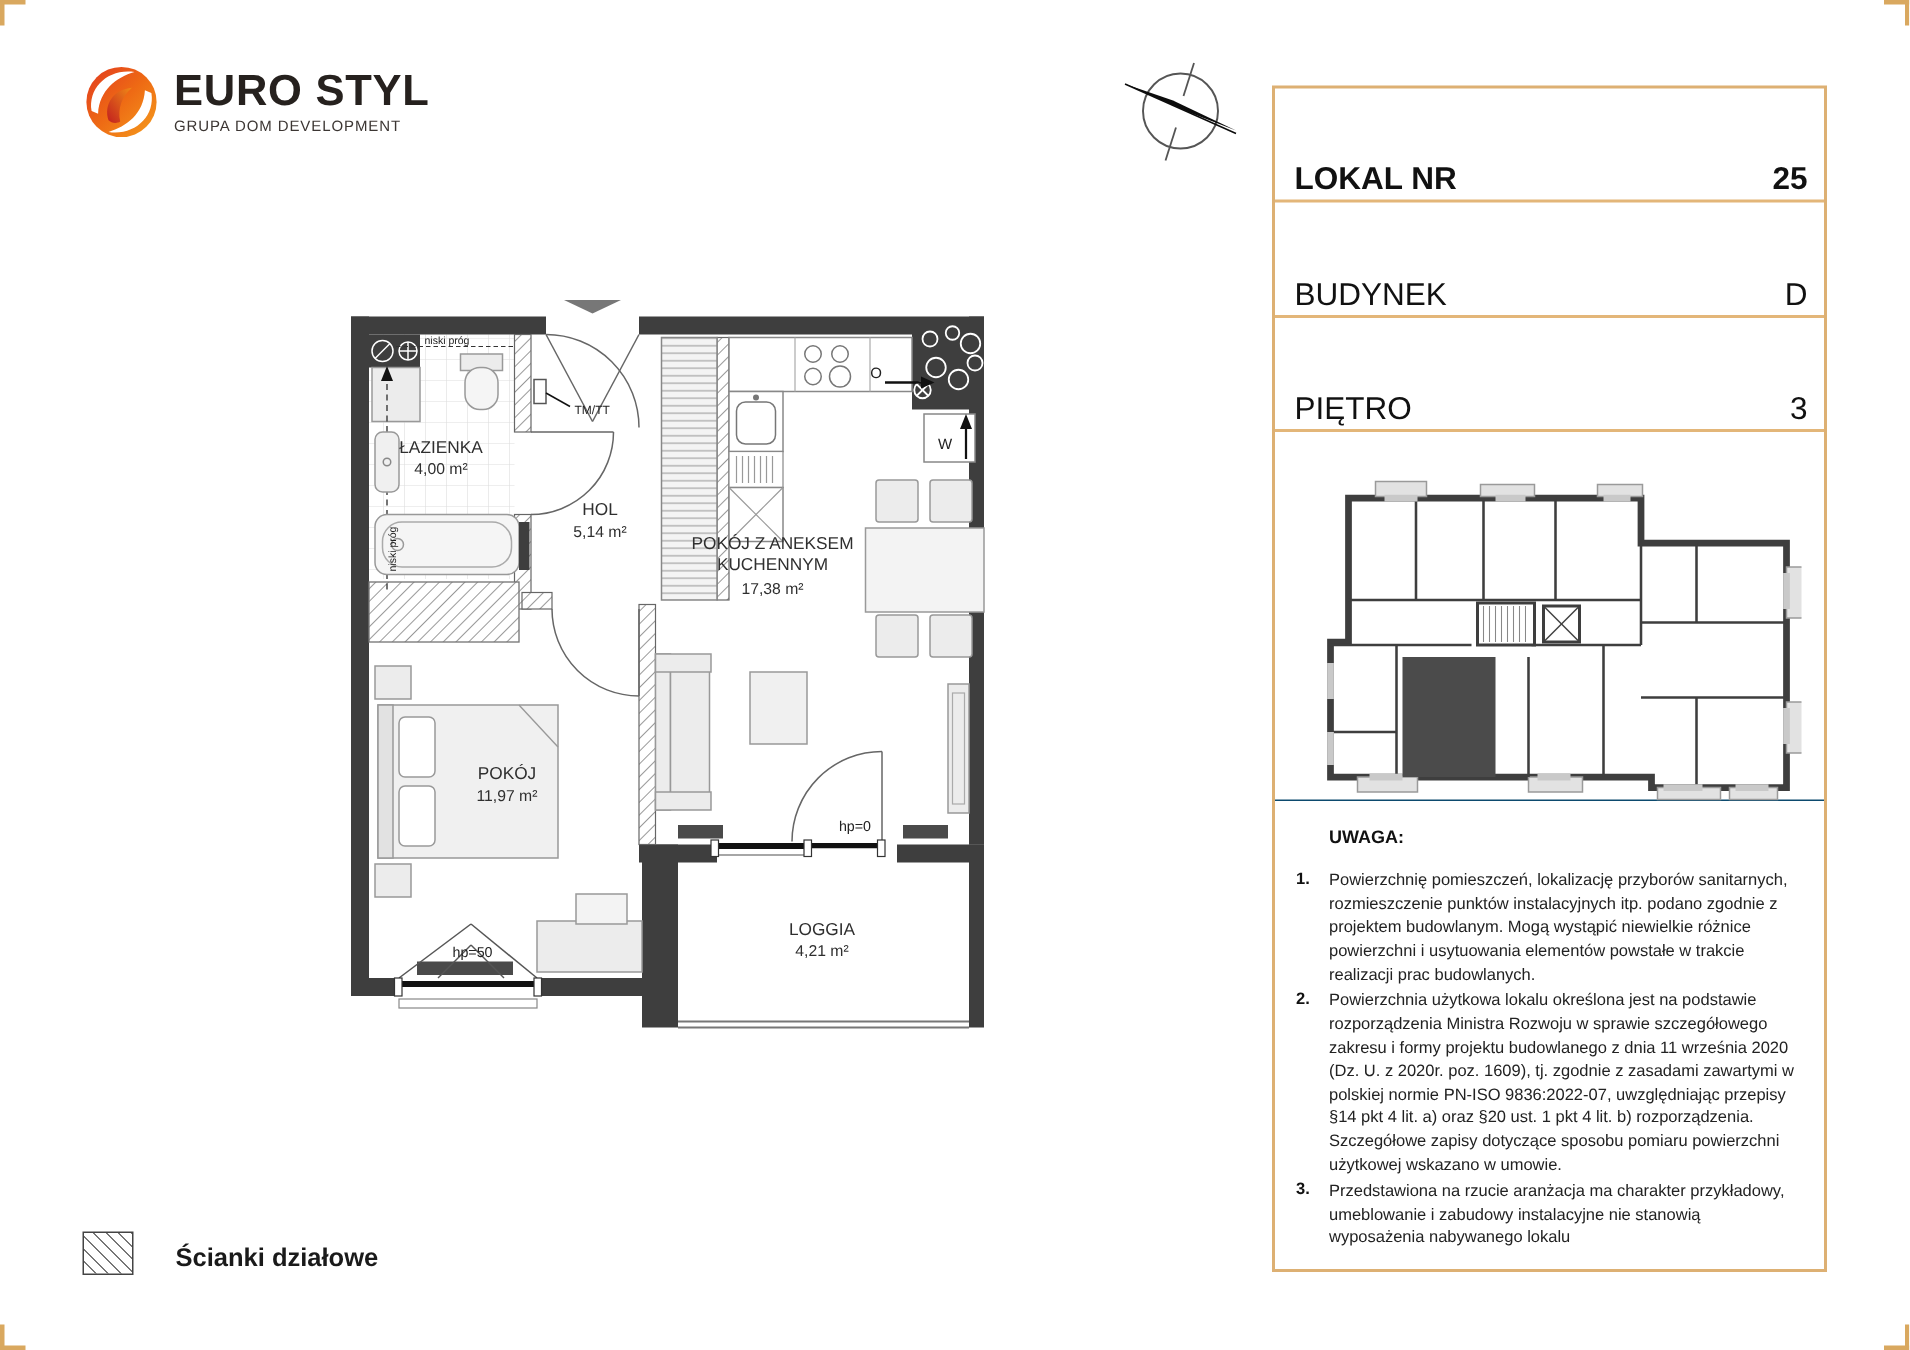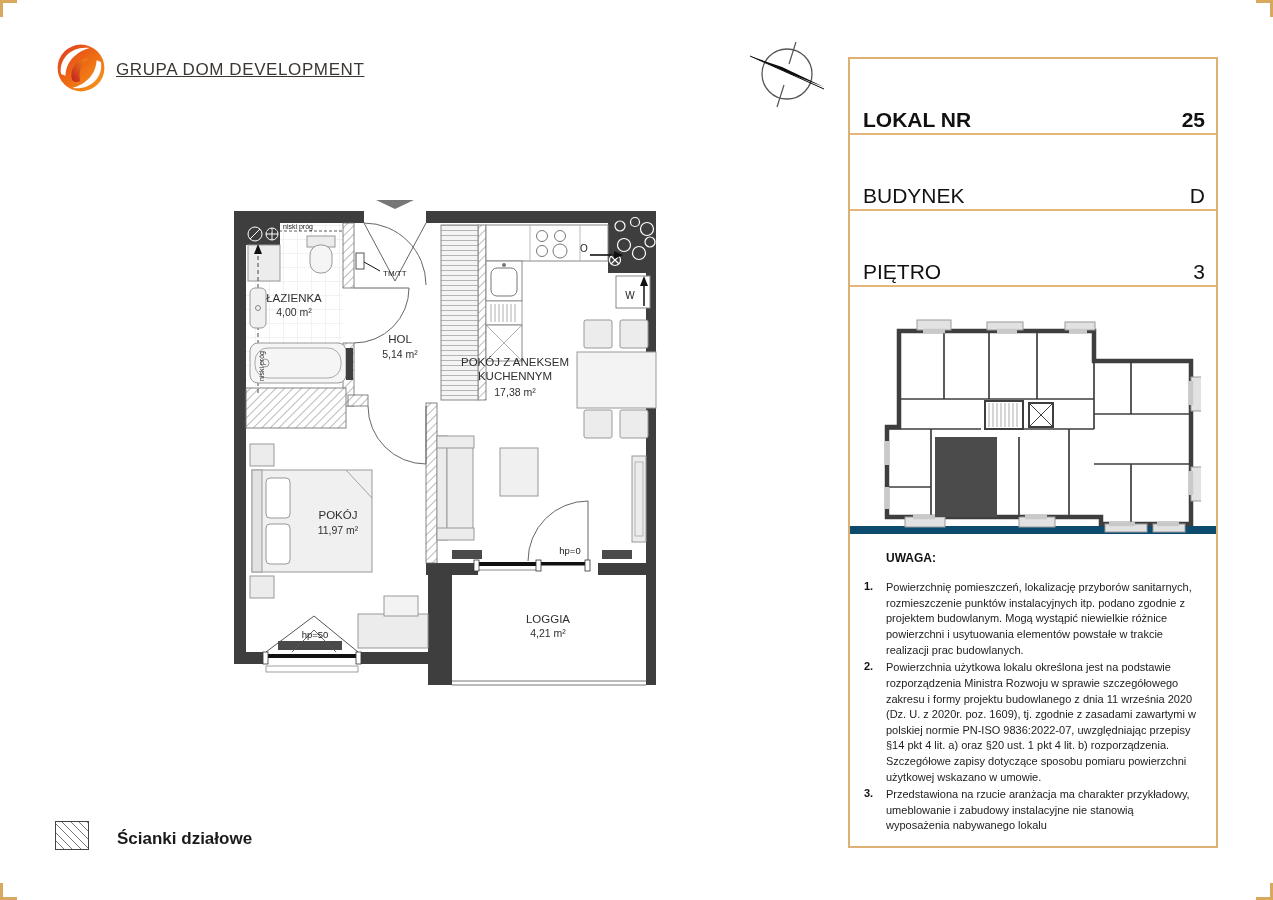--- a/index.html
+++ b/index.html
@@ -9,38 +9,38 @@
   
   .corner { position:absolute; width:17px; height:17px; }
   .corner.tl { left:0; top:0; border-top:3px solid #d9a85f; border-left:3px solid #d9a85f; }
   .corner.tr { right:0; top:0; border-top:3px solid #d9a85f; border-right:3px solid #d9a85f; }
   .corner.bl { left:0; bottom:0; border-bottom:3px solid #d9a85f; border-left:3px solid #d9a85f; }
   .corner.br { right:0; bottom:0; border-bottom:3px solid #d9a85f; border-right:3px solid #d9a85f; }
 
   
   .logo { position:absolute; left:55px; top:42px; display:flex; align-items:center; gap:9px; }
   .logo-text .title { font-size:29px; font-weight:bold; letter-spacing:0.5px; color:#26211e; line-height:30px; }
-  .logo-text .subtitle { font-size:17px; letter-spacing:0.6px; color:#3c3633; margin-top:3px;text-decoration:underline; }
+  .logo-text .subtitle { font-size:10px; letter-spacing:0.6px; color:#3c3633; margin-top:3px; }
 
   
   .compass { position:absolute; left:748px; top:36px; }
 
   
   .panel { position:absolute; left:848px; top:57px; width:370px; height:791px;
            border:2px solid #ddb073; display:flex; flex-direction:column; background:#fff; }
   .panel-header { height:41px; background:linear-gradient(90deg,#cf2b27 0%,#e35317 35%,#f07d00 100%);
                   color:#fff; font-size:21px; font-weight:bold; line-height:41px; padding-left:13px; letter-spacing:0.3px; }
   .panel-row { height:40px; display:flex; justify-content:space-between; align-items:center;
                padding:0 11px 0 13px; border-bottom:2px solid #e3b679; font-size:21px; color:#111;margin-top:48px; }
   .panel-row .lbl { font-weight:normal; }
   .panel-row .val { font-weight:normal; }
   .panel-row.first .lbl, .panel-row.first .val { font-weight:bold; }
   .panel-plan { height:352px; position:relative; }
   .panel-plan svg { position:absolute; left:19px; top:32px; }
-  .panel-notes { flex:1; border-top:8px solid #0c4a6e; padding:17px 16px 10px 14px; }
+  .panel-notes { flex:1; border-top:1px solid #0c4a6e; padding:17px 16px 10px 14px; }
   .notes-title { font-size:12px; font-weight:bold; color:#111; margin-left:22px; margin-bottom:15px; }
   .note-item { display:flex; margin-bottom:2px; }
   .note-num { width:22px; flex:0 0 22px; font-size:11px; font-weight:bold; color:#111; }
   .note-text { font-size:11px; line-height:1.42; color:#222; width:318px; }
 
   
   .legend-box { position:absolute; left:55px; top:821px; width:34px; height:29px;
                 border:1.3px solid #444;
                 background:repeating-linear-gradient(45deg, #fff 0 5px, #777 5px 6px); }
   .legend-label { position:absolute; left:117px; top:829px; font-size:17px; color:#1a1a1a;font-weight:bold; }
@@ -71,20 +71,21 @@
           <stop offset="0" stop-color="#c21f1f"></stop>
             <stop offset="1" stop-color="#f08a16"></stop>
         </linearGradient>
       </defs>
       <circle cx="30" cy="30" r="27" fill="url(#lg1)"></circle>
       <path d="M7,37 C4,19 20,4 40,7 C26,11 13,21 12,39 Z" fill="#ffffff"></path>
       <path d="M53,23 C56,41 40,56 20,53 C34,49 47,39 48,21 Z" fill="#ffffff"></path>
       <path d="M20,44 C16,32 24,20 38,19 C30,26 27,35 29,45 C26,47 22,46 20,44 Z" fill="url(#lg2)"></path>
     </svg>
     <div class="logo-text">
+      <div class="title">EURO STYL</div>
       <div class="subtitle">GRUPA DOM DEVELOPMENT</div>
     </div>
   </div>
 
   <svg class="compass" width="78" height="74" viewBox="0 0 78 74">
     <circle cx="39" cy="38" r="25" fill="none" stroke="#555" stroke-width="1.3"></circle>
     <line x1="48" y1="6" x2="41" y2="28" stroke="#555" stroke-width="1.2"></line>
     <line x1="36" y1="49" x2="29" y2="71" stroke="#555" stroke-width="1.2"></line>
     <polygon points="2,20 45,39 76,51 34,31" fill="#0c0c0c"></polygon>
     <line x1="2" y1="20" x2="76" y2="53" stroke="#0c0c0c" stroke-width="1"></line>

